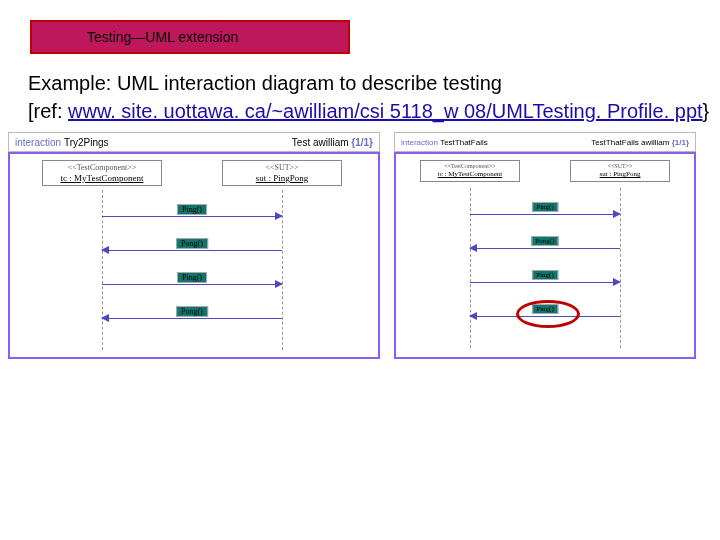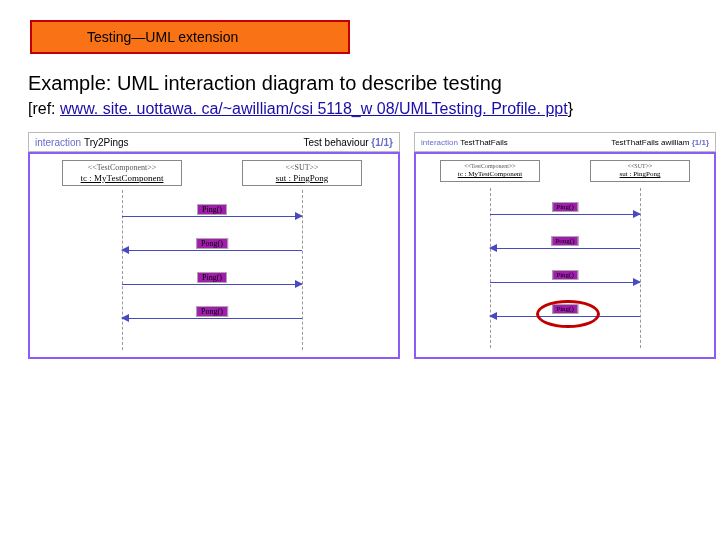--- a/index.html
+++ b/index.html
@@ -11,44 +11,44 @@
     position: relative;
     overflow: hidden;
   }
   .title-box {
     position: absolute;
     left: 30px;
     top: 20px;
     width: 320px;
     height: 34px;
     border: 2px solid #c00000;
-    background: #f97316;
+    background: #be185d;
     display: flex;
     align-items: center;
     padding-left: 55px;
     font-size: 14px;
   }
   .heading {
     position: absolute;
     left: 28px;
     top: 72px;
     font-size: 20px;
   }
   .ref {
     position: absolute;
     left: 28px;
     top: 100px;
-    font-size: 16px;
+    font-size: 20px;
   }
   .ref a { color: #1a0dab; text-decoration: underline; }
 
   
   .diagrams {
     position: absolute;
-    left: 24px;
+    left: 4px;
     top: 128px;
     display: flex;
     gap: 6px;
   }
   .diag {
     background: #fff;
     position: relative;
   }
   .diag-left  { width: 380px; height: 235px; }
   .diag-right { width: 310px; height: 235px; }
@@ -112,21 +112,21 @@
   .msg {
     position: absolute;
     height: 14px;
   }
   .msg .label {
     position: absolute;
     left: 50%;
     transform: translateX(-50%);
     top: -4px;
     border: 1px solid #aaa;
-    background: #a21caf;
+    background: #0f766e;
     padding: 0 4px;
     font-size: 8px;
     white-space: nowrap;
   }
   .diag-right .msg .label { font-size: 7px; padding: 0 3px; }
   .msg .line {
     position: absolute;
     top: 8px;
     left: 0;
     right: 0;
@@ -167,21 +167,21 @@
 
 <div class="diagrams">
 
   <div class="diag diag-left">
     <div class="frame-hdr">
       <span>
         <span class="int">interaction</span>
         <span class="name">Try2Pings</span>
       </span>
       <span>
-        <span class="label-right">Test behaviour</span>
+        <span class="label-right">Test awilliam</span>
         <span class="pg">{1/1}</span>
       </span>
     </div>
     <div class="frame-body">
 
       <div class="lifeline-head" style="left:32px;">
         <div class="stereo">&lt;&lt;TestComponent&gt;&gt;</div>
         <div class="under">tc : MyTestComponent</div>
       </div>
       <div class="lifeline-head" style="left:212px;">

